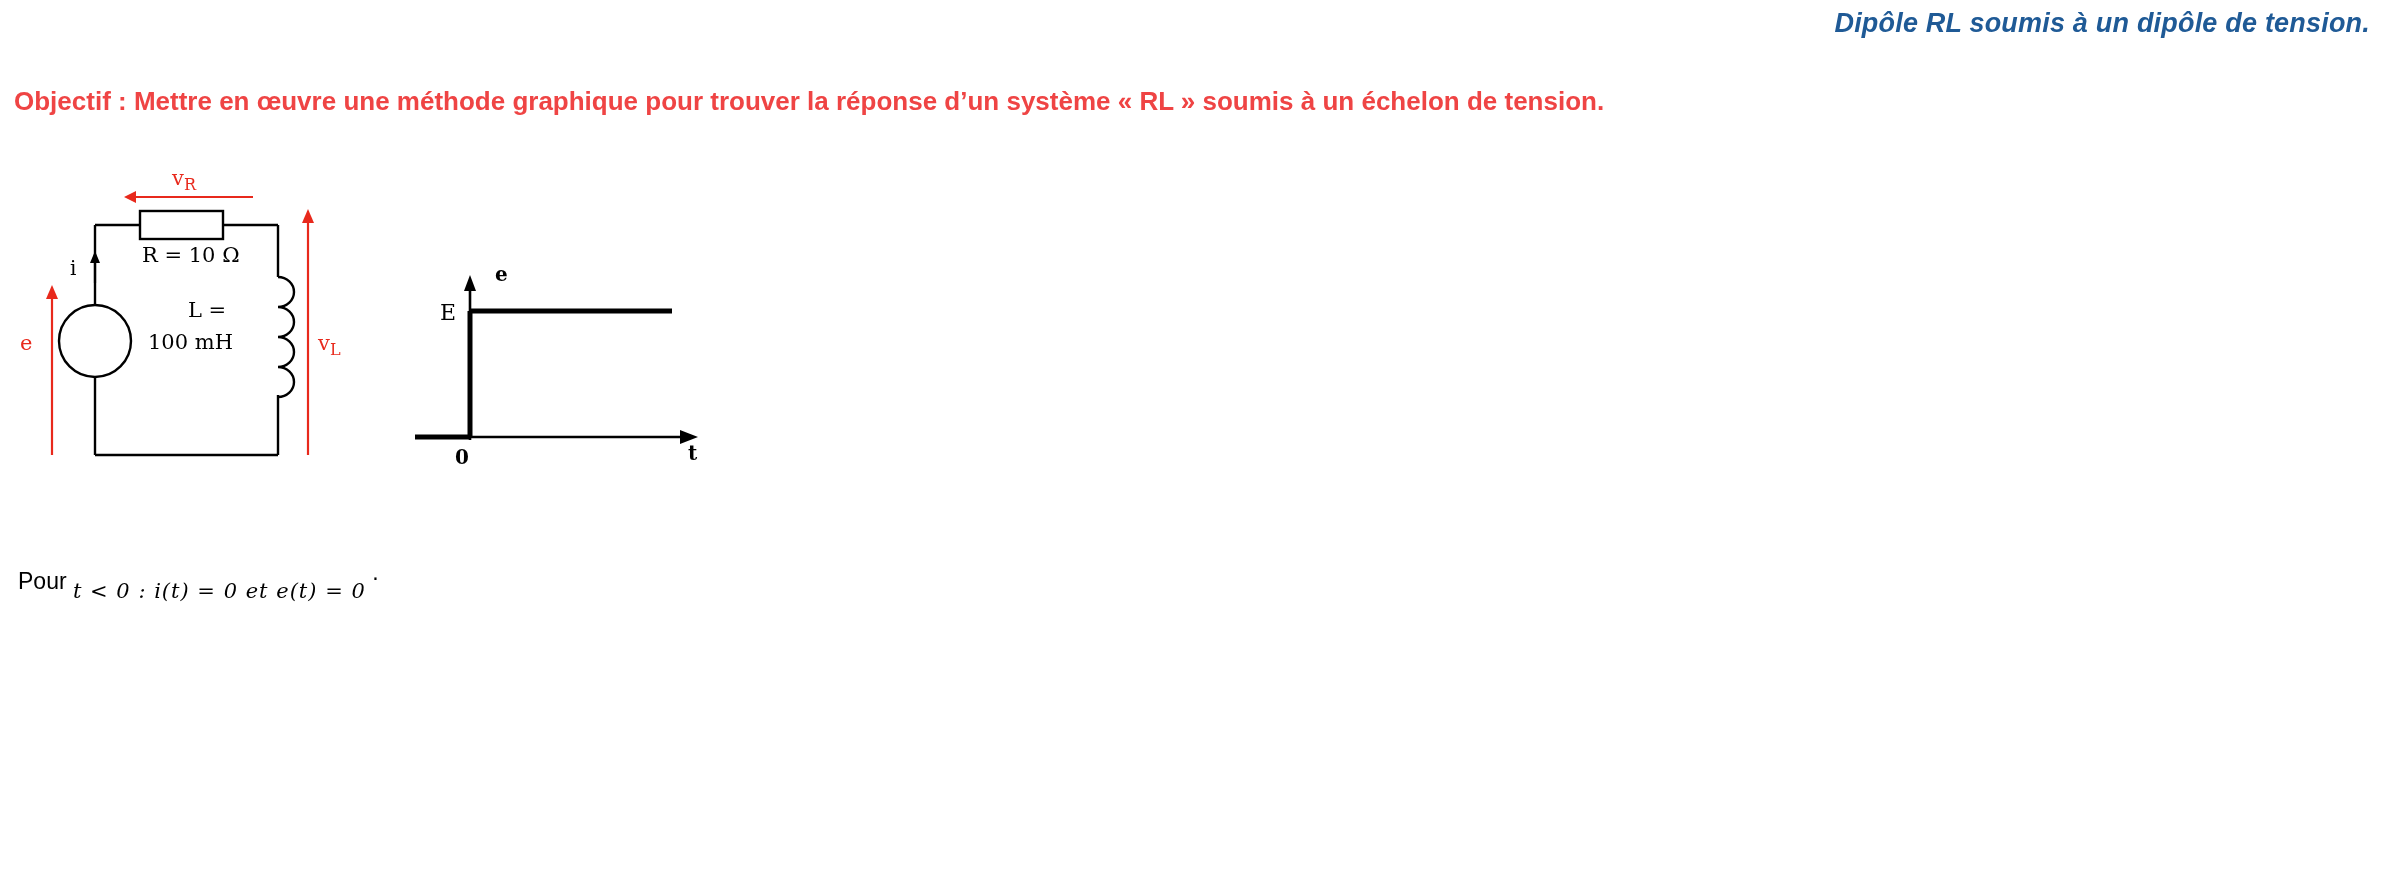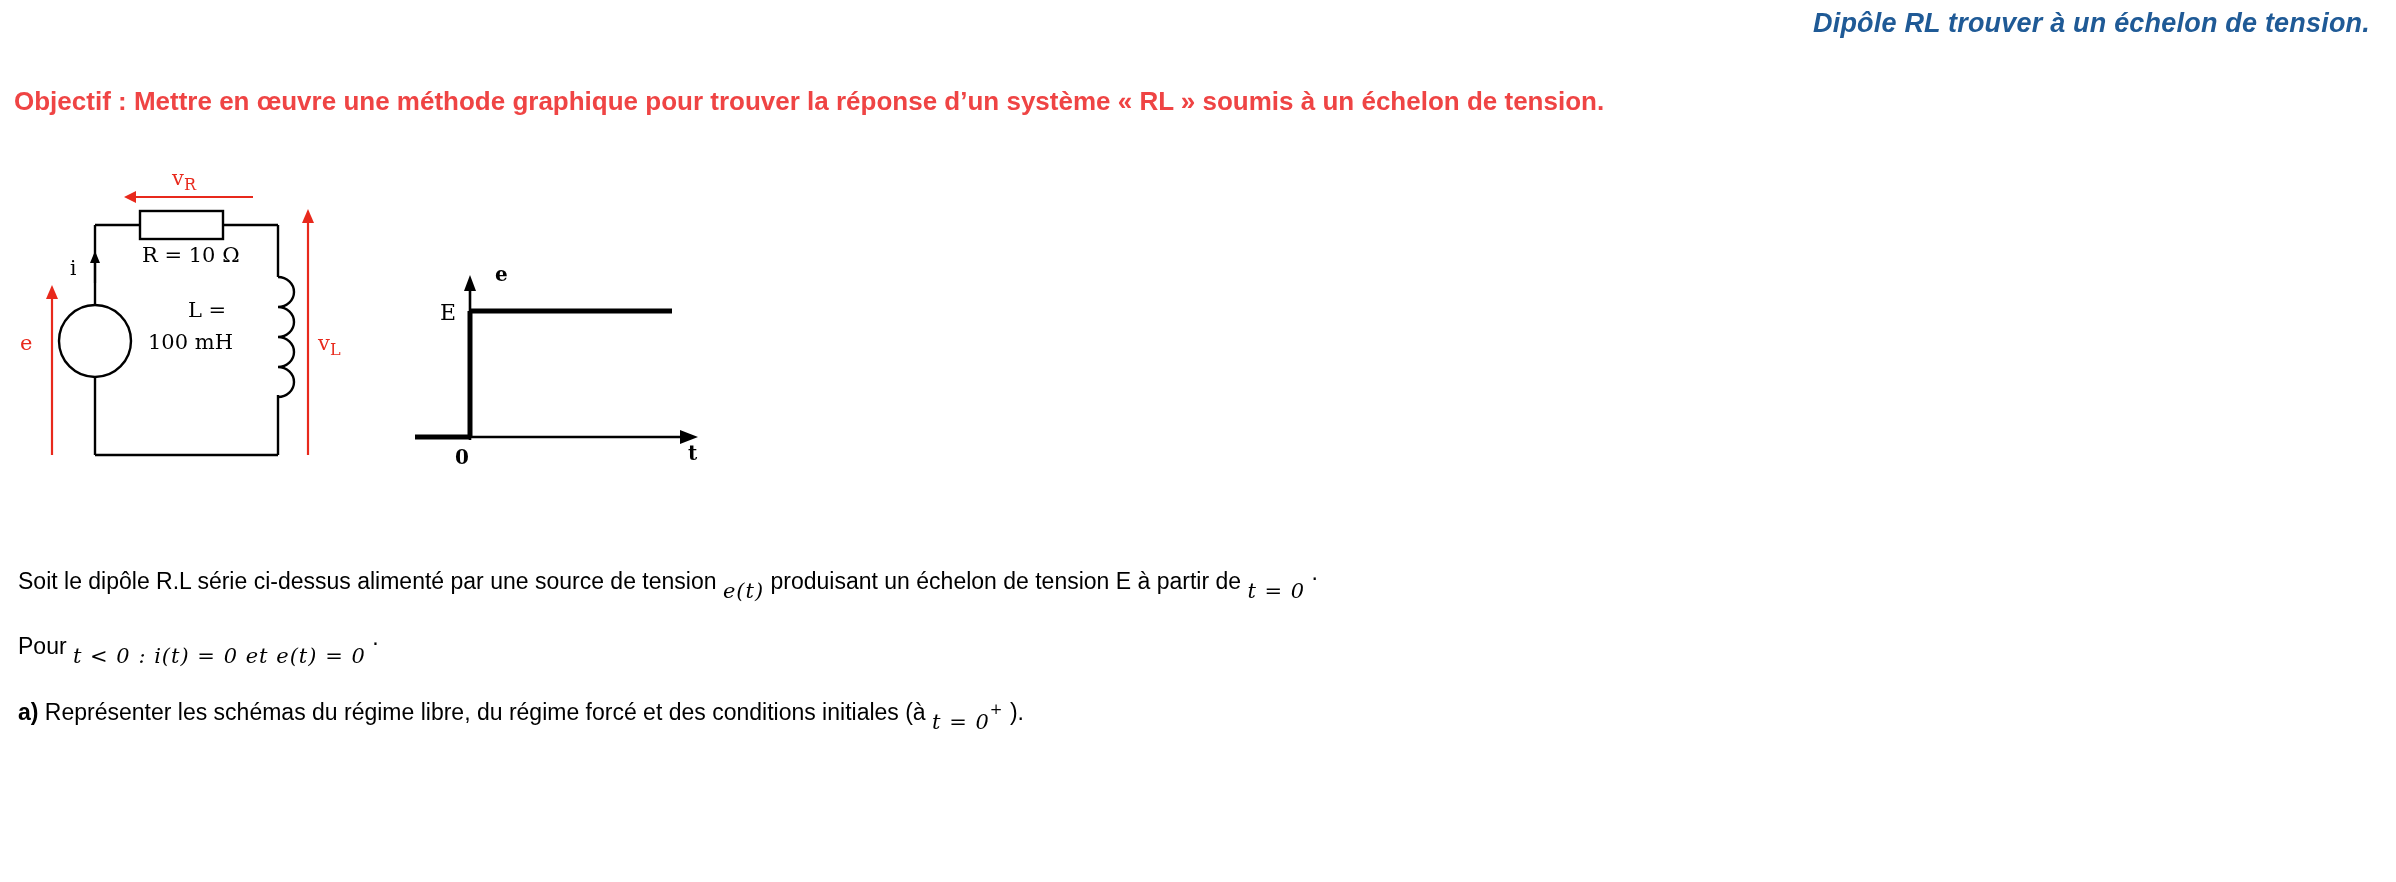--- a/index.html
+++ b/index.html
@@ -91,21 +91,21 @@
     font-family: "Liberation Sans", sans-serif;
     font-style: normal;
     position: relative;
     top: -9px;
     font-size: 23px;
   }
 </style>
 </head>
 <body>
 
-<div class="doc-title">Dipôle RL trouver à un échelon de tension.</div>
+<div class="doc-title">Dipôle RL soumis à un dipôle de tension.</div>
 
 <div class="objective">Objectif : Mettre en œuvre une méthode graphique pour trouver la réponse d’un système « RL » soumis à un échelon de tension.</div>
 
 <div class="figures">
   <svg class="fig-svg" width="760" height="400" viewBox="0 0 760 400">
 
     <g stroke="#000" stroke-width="2.4" fill="none">
 
       <line x1="95" y1="60" x2="140" y2="60"></line>
 
@@ -173,35 +173,22 @@
     </g>
     <text x="495" y="116" font-family="DejaVu Serif, serif" font-size="20" font-weight="bold" fill="#000">e</text>
     <text x="688" y="295" font-family="DejaVu Serif, serif" font-size="20" font-weight="bold" fill="#000">t</text>
     <text x="440" y="155" font-family="DejaVu Serif, serif" font-size="22" fill="#000">E</text>
     <text x="455" y="299" font-family="DejaVu Serif, serif" font-size="20" font-weight="bold" fill="#000">0</text>
   </svg>
 </div>
 
 <div class="body-text">
 
-  <div class="para">
-    <span>Soit le dipôle R.L série ci-dessus alimenté par une source de tension</span>
-    <span class="mathi">e(t)</span>
-    <span>produisant un échelon de tension E à partir de</span>
-    <span class="mathi">t = 0</span>
-    <span class="dot-end">.</span>
-  </div>
 
   <div class="para">
     <span>Pour</span>
     <span class="mathi">t &lt; 0 : i(t) = 0  et  e(t) = 0</span>
     <span class="dot-end">.</span>
   </div>
 
-  <div class="para">
-    <span class="lead-label">a)</span>
-    <span>Représenter les schémas du régime libre, du régime forcé et des conditions initiales (à</span>
-    <span class="mathi"><span>t = 0</span><sup>+</sup></span>
-    <span>).</span>
-  </div>
 
 
 </div>
 
 </body></html>

